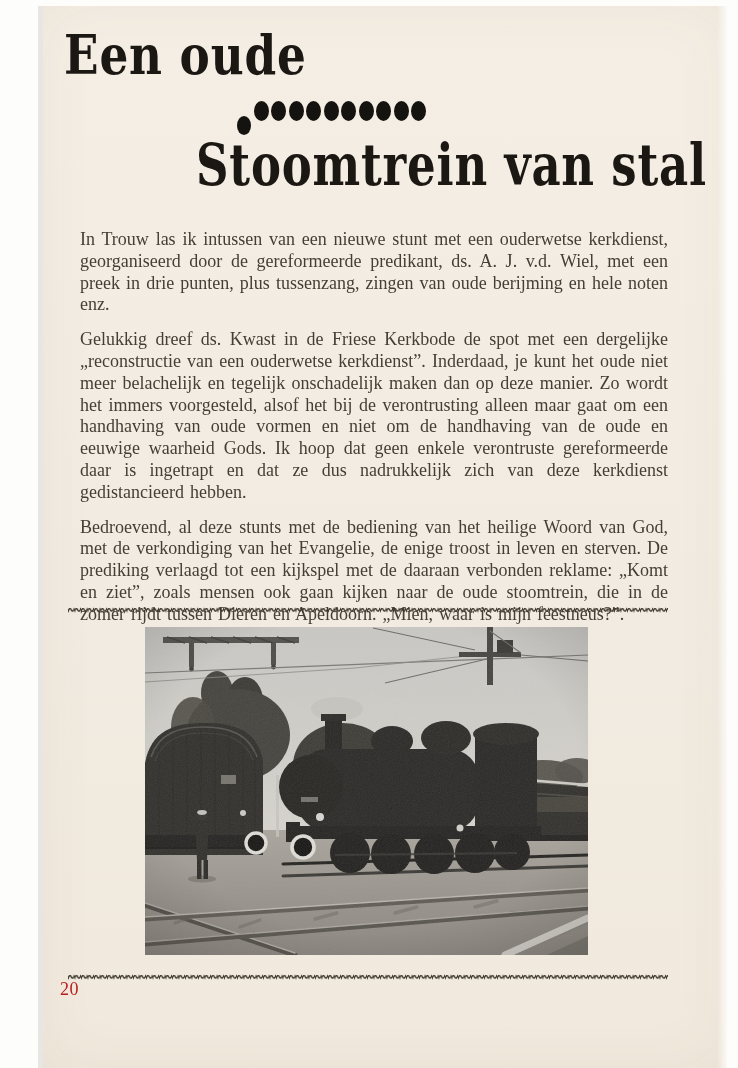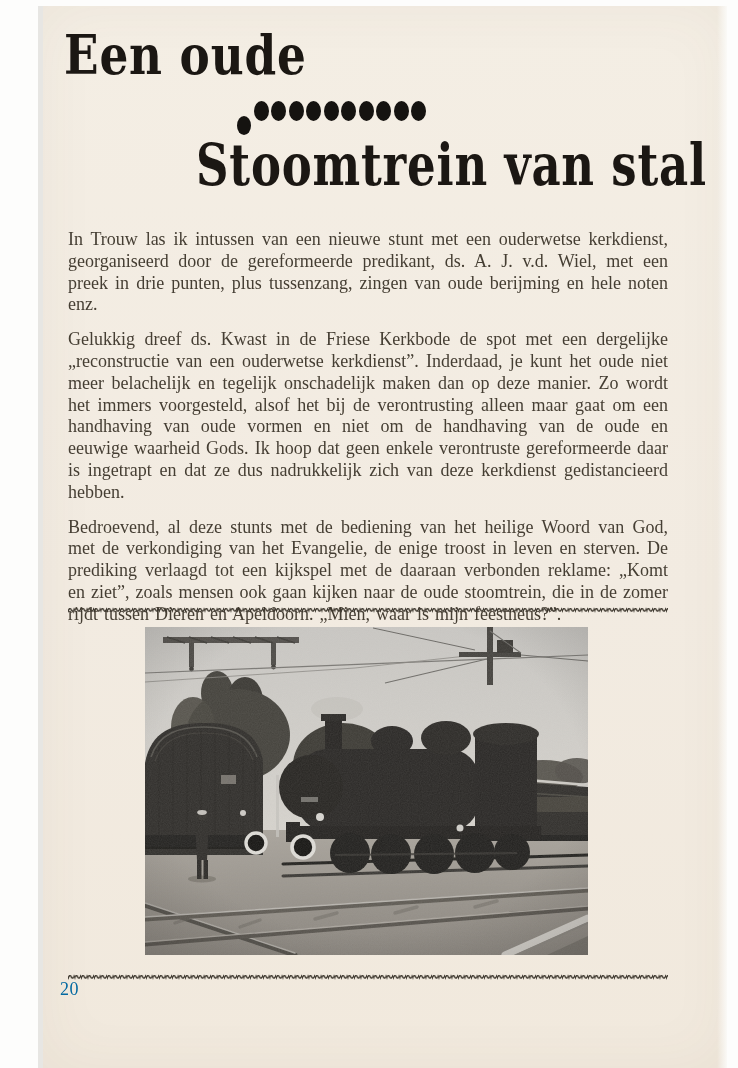--- a/index.html
+++ b/index.html
@@ -19,31 +19,31 @@
   .title-1{left:64px;top:28px;font-size:54px;transform:scaleX(.84);letter-spacing:1px;}
   .title-2{left:196px;top:136px;font-size:57px;transform:scaleX(.79);letter-spacing:1px;}
   
   .dots{position:absolute;left:237px;top:101px;display:flex;align-items:flex-start;}
   .dots .dot{width:15px;height:20px;border-radius:50%;background:#151310;margin-right:2.5px;flex:0 0 auto;}
   .dots .dot.low{margin-top:15px;width:14px;height:19px;}
   
   .body-text{position:absolute;left:68px;top:229px;width:600px;
              font-size:18px;line-height:21.8px;color:#453e33;text-align:justify;
              word-spacing:1.5px;}
-  .body-text p{margin:0 0 13px 0;}
+  .body-text p{margin:0 0 13px 12px;}
   
   .divider{position:absolute;left:68px;width:600px;height:8px;}
   .divider svg{display:block;}
   .divider-top{top:606px;}
   .divider-bottom{top:973px;}
   
   .photo{position:absolute;left:145px;top:627px;width:443px;height:328px;margin:0;}
   .photo svg{display:block;width:100%;height:100%;filter:blur(.3px);}
   
-  .page-number{position:absolute;left:60px;top:979px;font-size:18px;color:#0369a1;letter-spacing:.5px;}
+  .page-number{position:absolute;left:60px;top:979px;font-size:18px;color:#b91c1c;letter-spacing:.5px;}
 </style>
 </head>
 <body>
 
 <div class="canvas">
   <div class="scan"></div>
 
   <h1 class="title title-1">Een oude</h1>
 
   <div class="dots">

